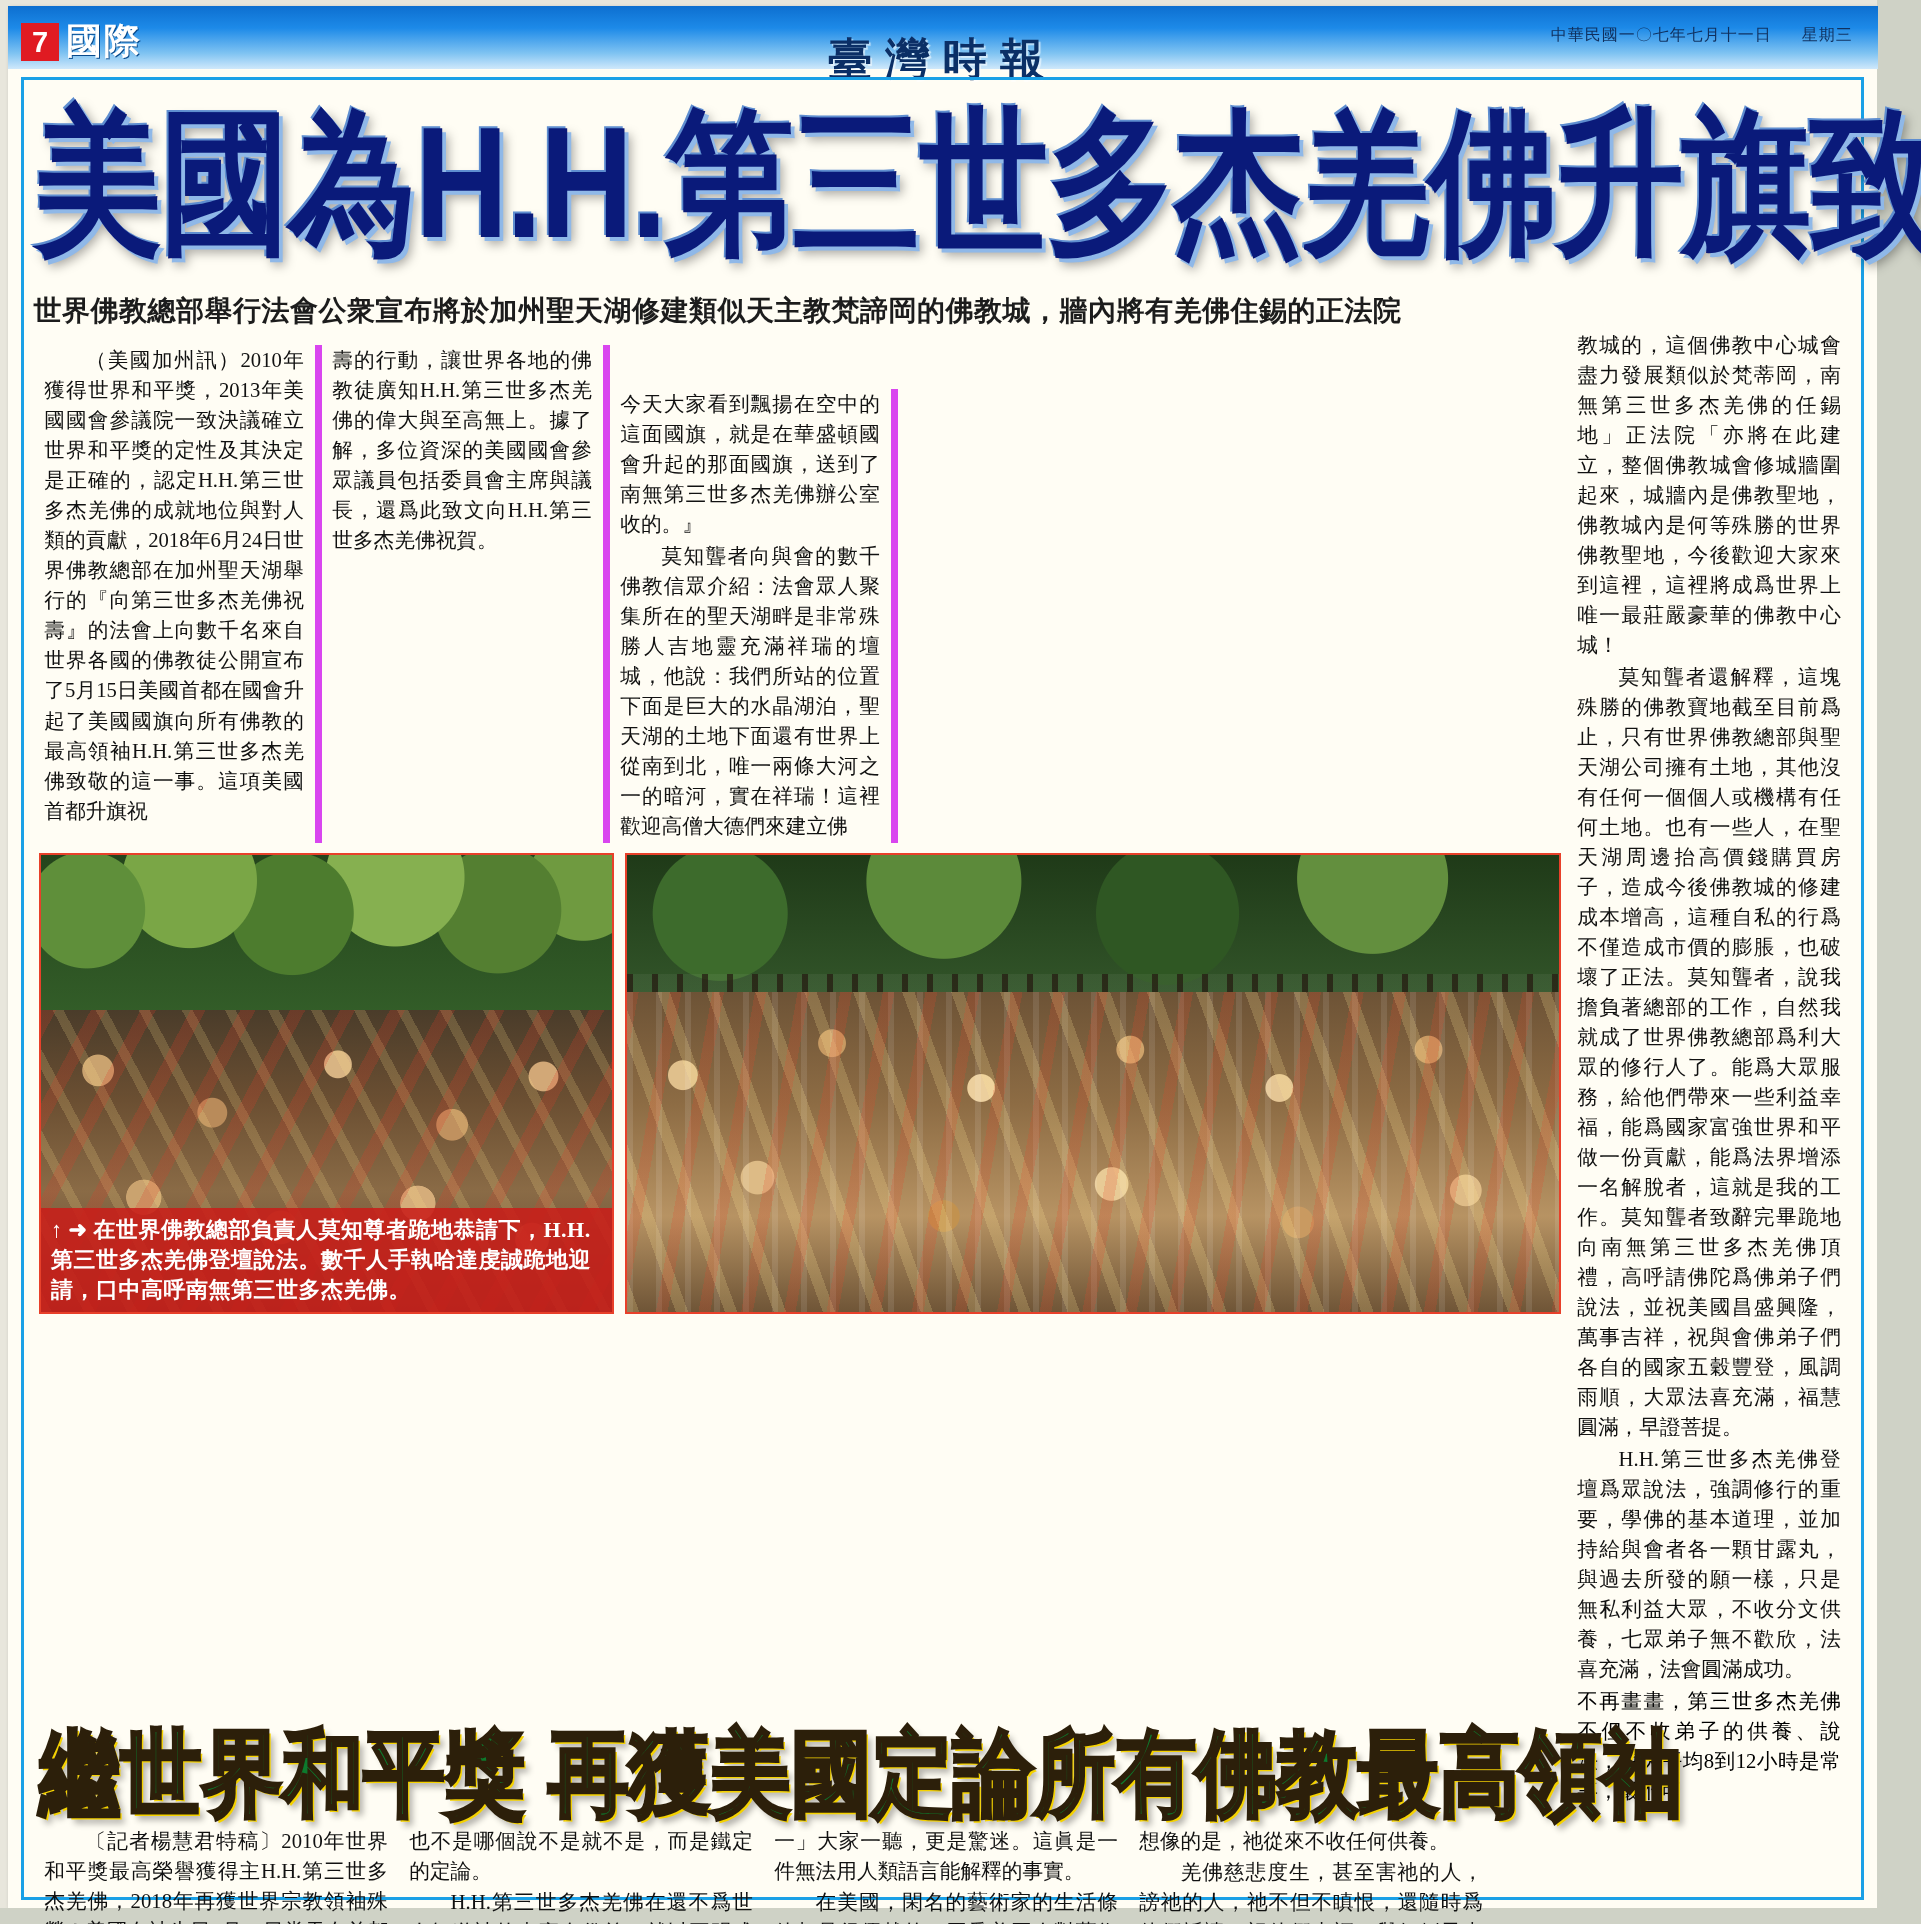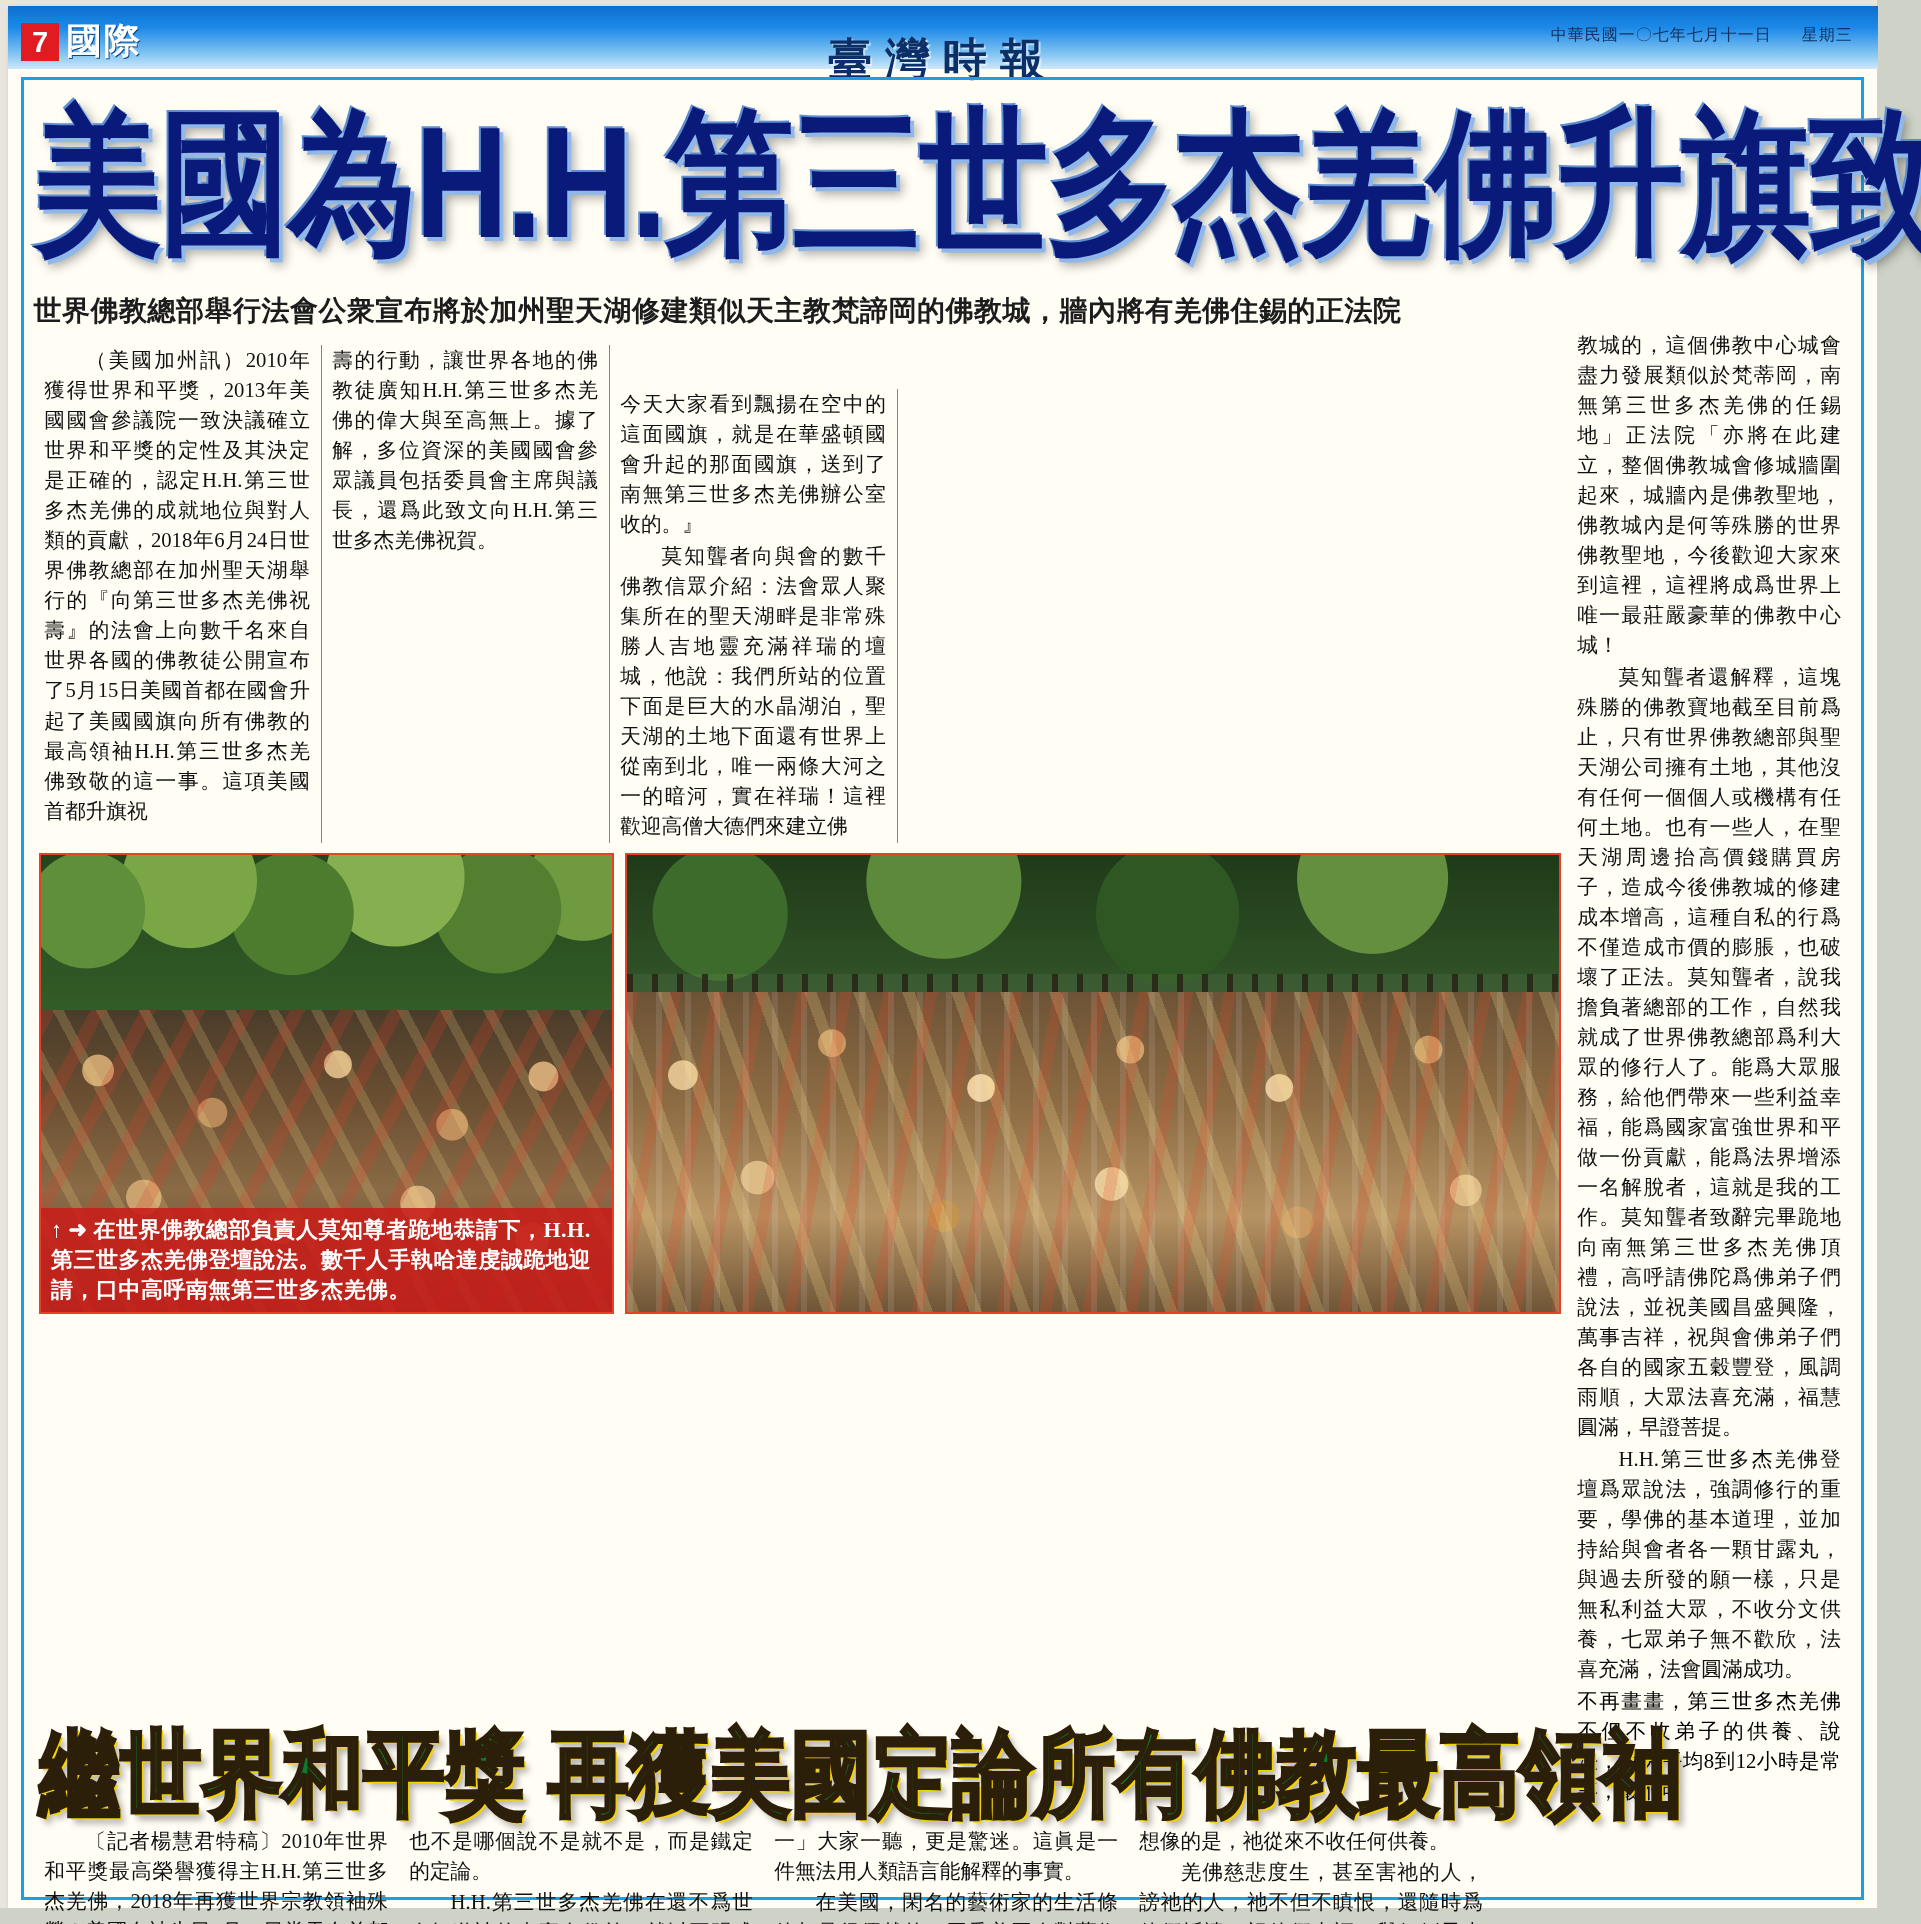--- a/index.html
+++ b/index.html
@@ -138,21 +138,21 @@
     gap: 0px;
   }
   .col {
     font-size: 20.7px;
     line-height: 1.45;
     color: #111;
     text-align: justify;
     padding: 0 10.6px;
     box-sizing: border-box;
   }
-  .col.sep { border-right: 1px solid #d946ef; }
+  .col.sep { border-right: 7px solid #d946ef; }
   .c1 { width: 288px; }
   .c2 { width: 288px; }
   .c3 { width: 288px; }
   .c4 { width: 288px; margin-top: 44px; }
   .p { margin: 0 0 1.9px 0; text-indent: 2em; }
   .p.noind { text-indent: 0; }
 
   
   .toparea { display: flex; }
   .leftblock { width: 1533px; }

